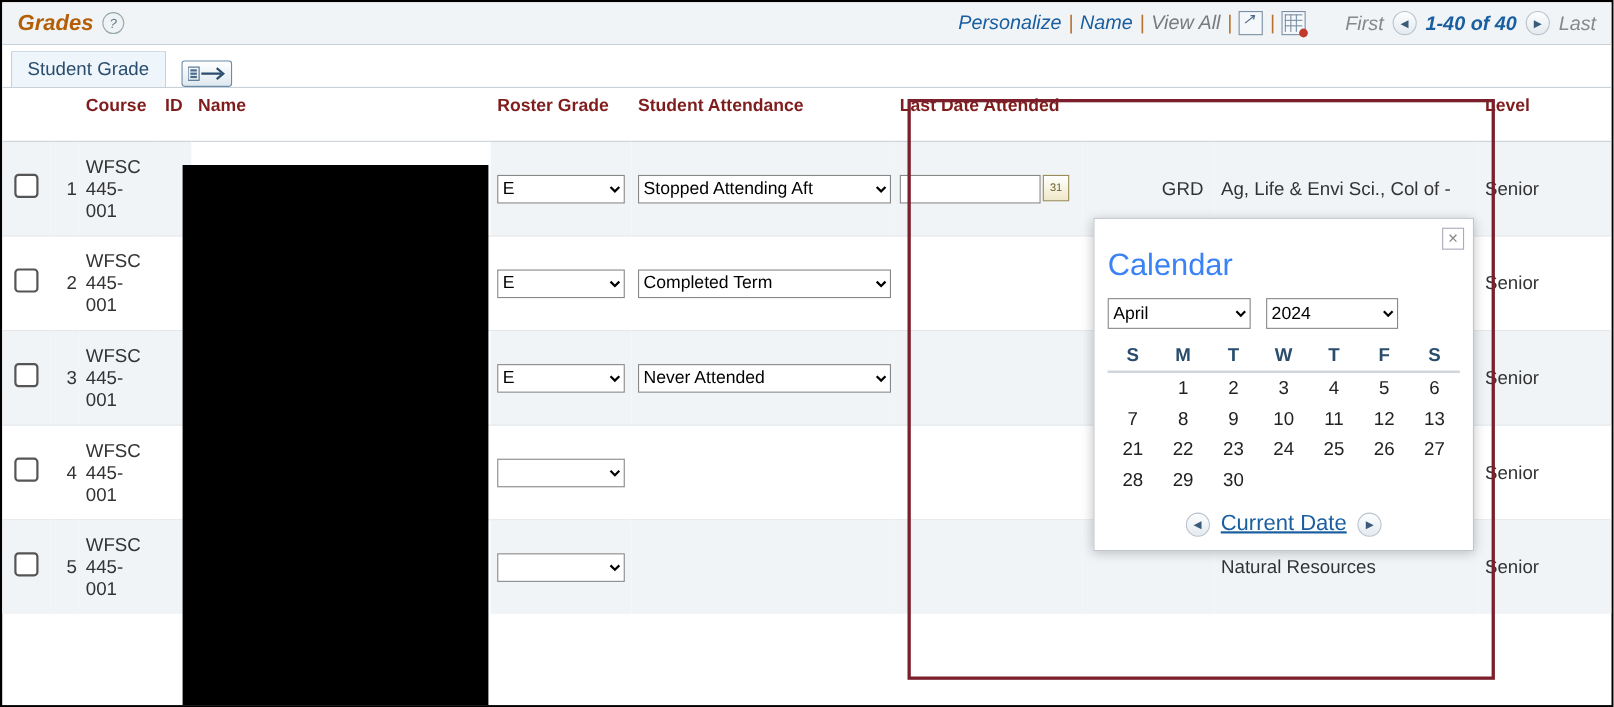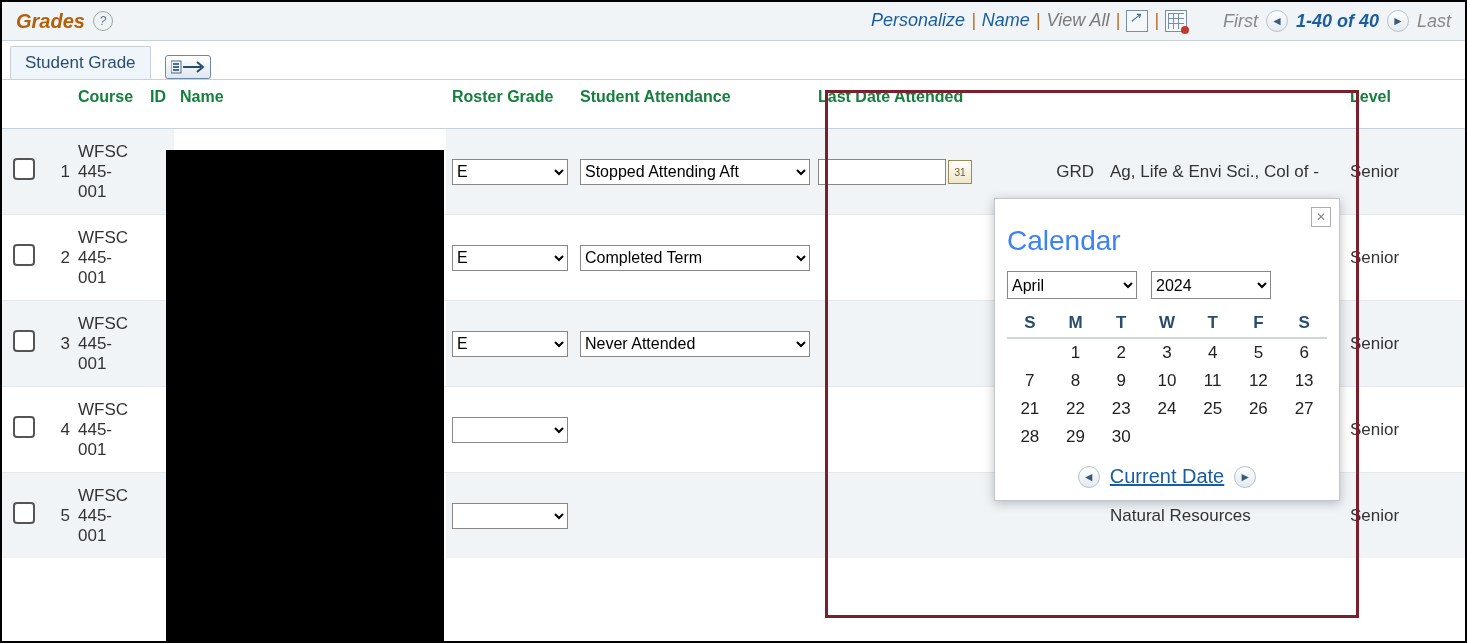--- a/index.html
+++ b/index.html
@@ -25,21 +25,21 @@
   .nav-r{display:flex;align-items:center;gap:8px;margin-left:30px;font-size:18px;color:#888;}
   .nav-r .blue{color:#1a5ea0;font-weight:bold;}
   .circ{width:20px;height:20px;border-radius:50%;border:1px solid #b8c2cc;background:linear-gradient(#fdfefe,#e4eaef);display:inline-flex;align-items:center;justify-content:center;color:#3a5a7a;font-size:12px;}
   
   .tabrow{height:38px;display:flex;align-items:flex-end;border-bottom:1px solid #c8d0d8;padding-left:8px;background:#fff;}
   .tab{background:#eef5fb;border:1px solid #c8d0d8;border-bottom:none;padding:6px 14px;font-size:17px;color:#2a4d6e;border-radius:2px 2px 0 0;}
   .showall{margin-left:14px;width:44px;height:22px;border:1px solid #6a8aa8;border-radius:3px;display:flex;align-items:center;justify-content:center;background:linear-gradient(#fff,#dfe8ef);}
   .showall svg{display:block;}
   
   table.tbl{border-collapse:collapse;width:100%;table-layout:fixed;}
-  .tbl th{text-align:left;font-size:16px;color:#15803d;font-weight:bold;padding:8px 6px 22px 6px;border-bottom:1px solid #c8d0d8;background:#fff;vertical-align:top;}
+  .tbl th{text-align:left;font-size:16px;color:#7f1d1d;font-weight:bold;padding:8px 6px 22px 6px;border-bottom:1px solid #c8d0d8;background:#fff;vertical-align:top;}
   .tbl td{padding:0 6px;vertical-align:middle;font-size:17px;color:#333;}
   .tbl tr.odd td{background:#f1f4f7;}
   .tbl tr.even td{background:#fff;border-top:1px solid #e4e8ec;border-bottom:1px solid #e4e8ec;}
   .chk{width:18px;height:18px;border:2px solid #555;border-radius:4px;display:inline-block;background:#fff;}
   select,input[type=text]{font-size:16px;border:1px solid #888;background:#fff;height:26px;box-sizing:border-box;}
   select.grade{width:116px;}
   select.att{width:230px;}
   input.date{width:128px;padding:0 4px;}
   .cal-btn{width:22px;height:22px;border:1px solid #9a8c5a;background:linear-gradient(#fff,#efe7c8);display:inline-flex;align-items:center;justify-content:center;font-size:10px;color:#6a5a2a;margin-left:2px;vertical-align:middle;}
   .tbl tr{height:85px;}

